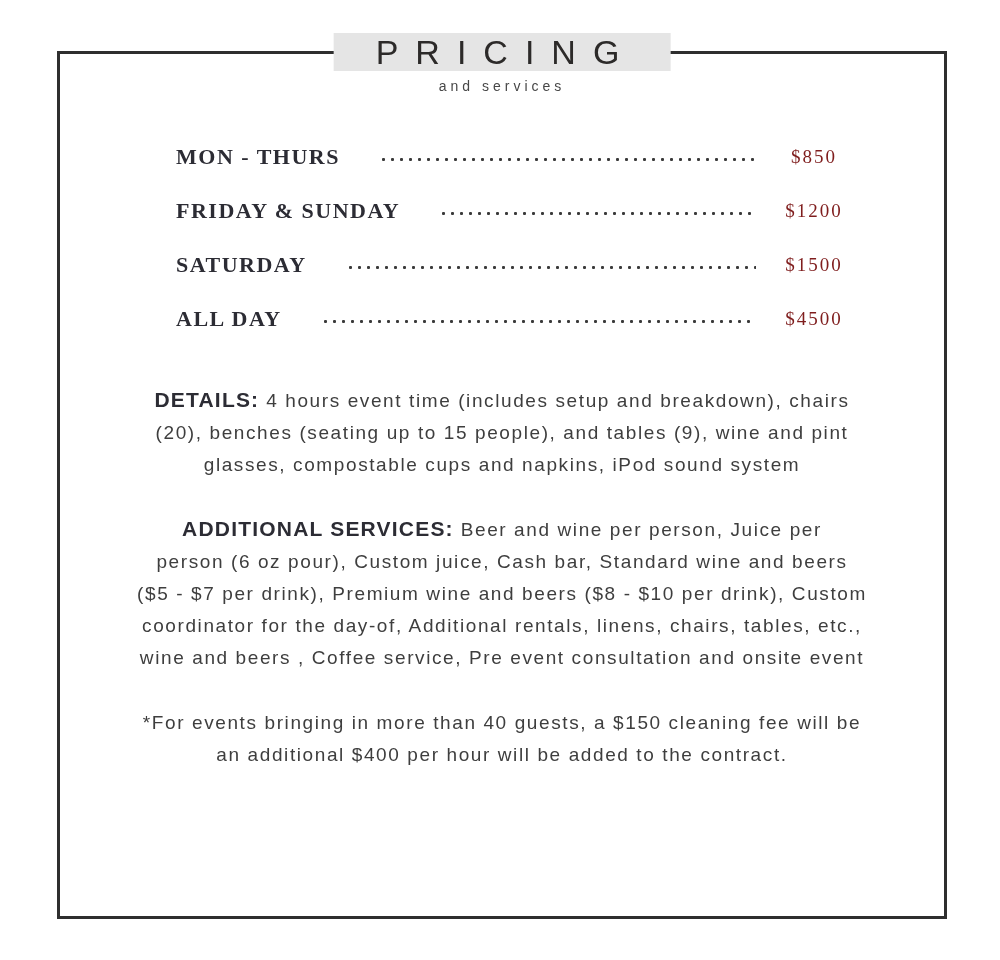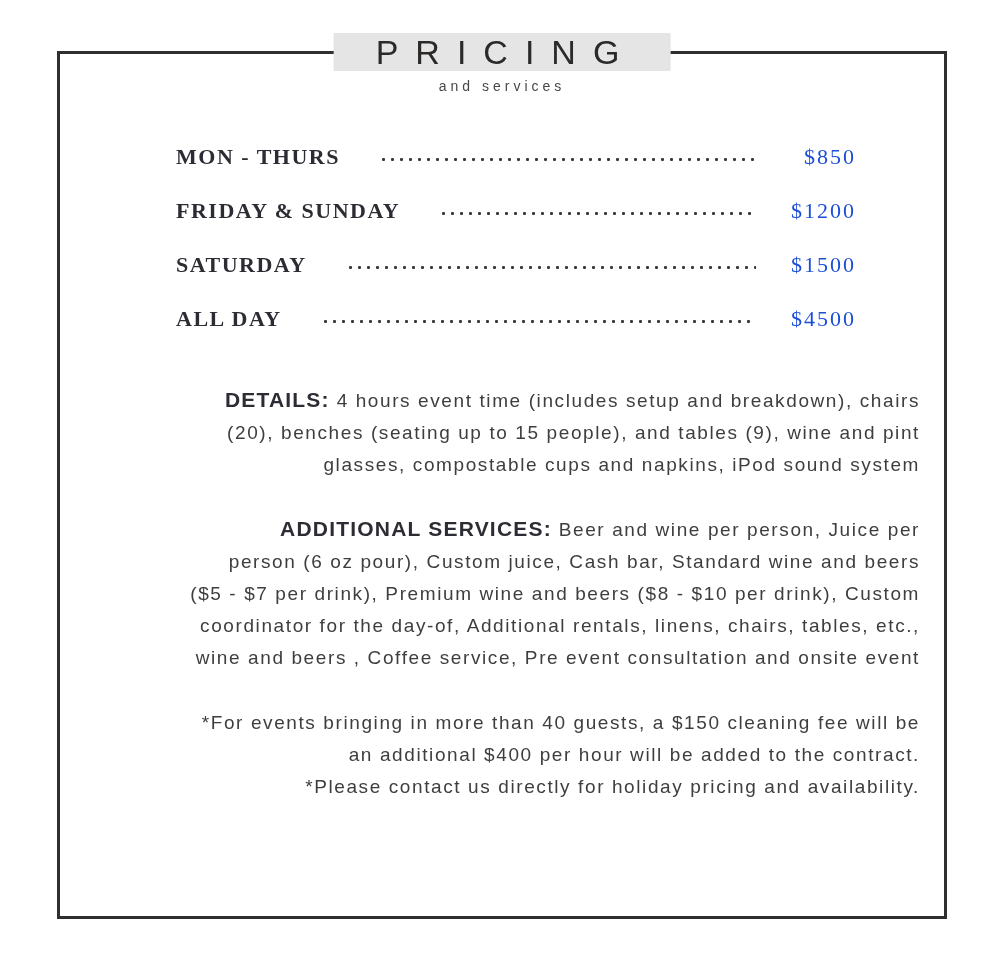--- a/index.html
+++ b/index.html
@@ -61,29 +61,29 @@
     flex: 1;
     height: 3px;
     align-self: center;
     margin: 4px 16px 0 42px;
     background-image: radial-gradient(circle at 1.5px 1.5px, #3a3a3a 1.35px, transparent 1.6px);
     background-size: 9px 3px;
     background-repeat: repeat-x;
   }
   .price-value {
     width: 84px;
-    font-size: 22px;
+    font-size: 19px;
     letter-spacing: 2px;
-    color: #1d4ed8;
-    text-align: right;
+    color: #7f1d1d;
+    text-align: center;
     white-space: nowrap;
   }
   
   .para {
-    text-align: right;
+    text-align: center;
     color: #3e3e3e;
     font-size: 19px;
     line-height: 32px;
     letter-spacing: 1.6px;
     padding: 0 24px;
   }
   .para .line { display: block; }
   .para .lead {
     font-weight: bold;
     color: #2c2c34;
@@ -136,16 +136,15 @@
     <span class="line"><span class="lead">ADDITIONAL SERVICES:</span><span> Beer and wine per person, Juice per</span></span>
     <span class="line">person (6 oz pour), Custom juice, Cash bar, Standard wine and beers</span>
     <span class="line">($5 - $7 per drink), Premium wine and beers ($8 - $10 per drink), Custom</span>
     <span class="line">coordinator for the day-of, Additional rentals, linens, chairs, tables, etc.,</span>
     <span class="line">wine and beers , Coffee service, Pre event consultation and onsite event</span>
   </div>
 
   <div class="para footnotes">
     <span class="line">*For events bringing in more than 40 guests, a $150 cleaning fee will be</span>
     <span class="line">an additional $400 per hour will be added to the contract.</span>
-    <span class="line">*Please contact us directly for holiday pricing and availability.</span>
   </div>
 
 </div>
 
 </body></html>

